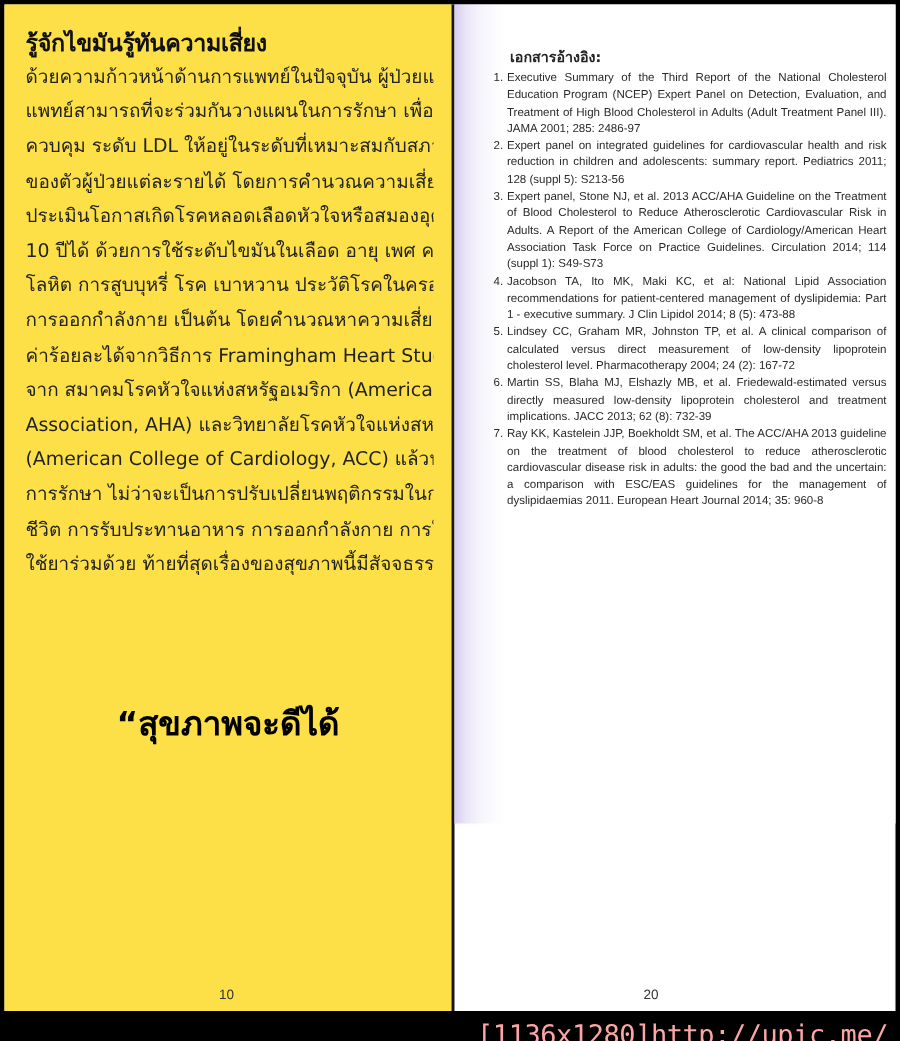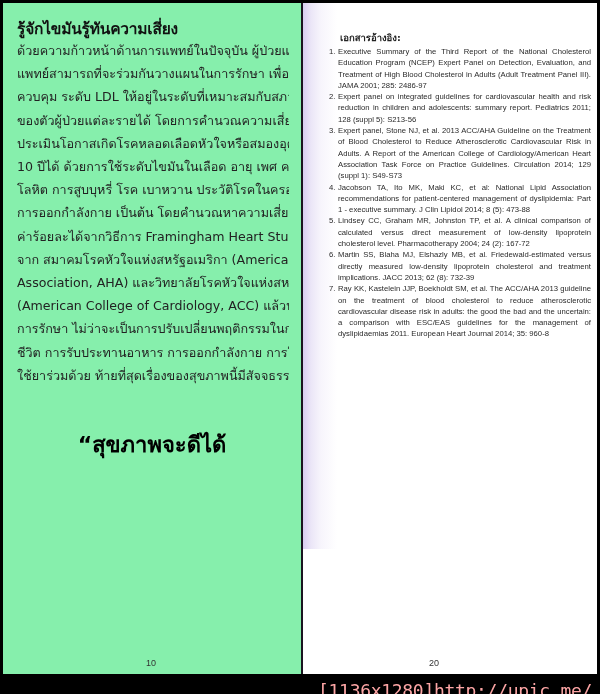--- a/index.html
+++ b/index.html
@@ -5,21 +5,21 @@
   html, body { margin: 0; padding: 0; }
   body {
     width: 600px; height: 694px; background: #000; position: relative; overflow: hidden;
     font-family: "DejaVu Sans", sans-serif;
   }
   .spread {
     position: absolute; left: 3px; top: 3px; width: 594px; height: 671px;
     background: #fff;
   }
   .page-left {
-    position: absolute; left: 0; top: 0; width: 298px; height: 671px; background: #86efac;
+    position: absolute; left: 0; top: 0; width: 298px; height: 671px; background: #fde047;
   }
   .gutter {
     position: absolute; left: 298px; top: 0; width: 2px; height: 671px; background: #1a1420;
   }
   .page-right {
     position: absolute; left: 300px; top: 0; width: 294px; height: 546px;
     background: linear-gradient(to right, #d7cdf0 0px, #ebe6f7 8px, #f7f5fc 18px, #ffffff 34px);
   }
   .left-title {
     position: absolute; left: 14px; top: 13px; font-size: 15.5px; font-weight: bold; color: #111;
@@ -28,21 +28,21 @@
   .left-body {
     position: absolute; left: 14px; top: 36px; width: 272px; font-size: 12.6px; line-height: 23.2px;
     color: #222; text-align: justify;
     font-family: "DejaVu Sans", sans-serif;
   }
   .left-body span { display: block; white-space: nowrap; overflow: hidden; }
   .quote {
     position: absolute; left: 0; top: 425px; width: 298px; text-align: center;
     font-family: "DejaVu Sans", sans-serif; font-weight: bold; font-size: 22px; line-height: 33px; color: #000;
   }
-  .quote span { display: block; }
+  .quote span { display: block; margin-top: 39px; }
   .page-num {
     position: absolute; top: 655px; font-size: 9px; color: #333;
     font-family: "Liberation Sans", sans-serif;
   }
   .refs-title {
     position: absolute; left: 37px; top: 27px; font-size: 9.5px; font-weight: bold; color: #222;
     font-family: "DejaVu Sans", sans-serif;
   }
   .refs {
     position: absolute; left: 26px; top: 43px; width: 262px; margin: 0; padding: 0; list-style: none;
@@ -84,21 +84,21 @@
     <div class="page-num" style="left:143px;text-align:right;">10</div>
   </div>
 
   <div class="gutter"></div>
 
   <div class="page-right">
     <div class="refs-title">เอกสารอ้างอิง:</div>
     <ol class="refs">
       <li><span class="n">1.</span><span>Executive Summary of the Third Report of the National Cholesterol Education Program (NCEP) Expert Panel on Detection, Evaluation, and Treatment of High Blood Cholesterol in Adults (Adult Treatment Panel III). JAMA 2001; 285: 2486-97</span></li>
       <li><span class="n">2.</span><span>Expert panel on integrated guidelines for cardiovascular health and risk reduction in children and adolescents: summary report. Pediatrics 2011; 128 (suppl 5): S213-56</span></li>
-      <li><span class="n">3.</span><span>Expert panel, Stone NJ, et al. 2013 ACC/AHA Guideline on the Treatment of Blood Cholesterol to Reduce Atherosclerotic Cardiovascular Risk in Adults. A Report of the American College of Cardiology/American Heart Association Task Force on Practice Guidelines. Circulation 2014; 129 (suppl 1): S49-S73</span></li>
+      <li><span class="n">3.</span><span>Expert panel, Stone NJ, et al. 2013 ACC/AHA Guideline on the Treatment of Blood Cholesterol to Reduce Atherosclerotic Cardiovascular Risk in Adults. A Report of the American College of Cardiology/American Heart Association Task Force on Practice Guidelines. Circulation 2014; 114 (suppl 1): S49-S73</span></li>
       <li><span class="n">4.</span><span>Jacobson TA, Ito MK, Maki KC, et al: National Lipid Association recommendations for patient-centered management of dyslipidemia: Part 1 - executive summary. J Clin Lipidol 2014; 8 (5): 473-88</span></li>
       <li><span class="n">5.</span><span>Lindsey CC, Graham MR, Johnston TP, et al. A clinical comparison of calculated versus direct measurement of low-density lipoprotein cholesterol level. Pharmacotherapy 2004; 24 (2): 167-72</span></li>
       <li><span class="n">6.</span><span>Martin SS, Blaha MJ, Elshazly MB, et al. Friedewald-estimated versus directly measured low-density lipoprotein cholesterol and treatment implications. JACC 2013; 62 (8): 732-39</span></li>
       <li><span class="n">7.</span><span>Ray KK, Kastelein JJP, Boekholdt SM, et al. The ACC/AHA 2013 guideline on the treatment of blood cholesterol to reduce atherosclerotic cardiovascular disease risk in adults: the good the bad and the uncertain: a comparison with ESC/EAS guidelines for the management of dyslipidaemias 2011. European Heart Journal 2014; 35: 960-8</span></li>
     </ol>
     <div class="page-num" style="left:126px;">20</div>
   </div>
 </div>
 
 <div class="watermark">[1136x1280]http://upic.me/</div>

